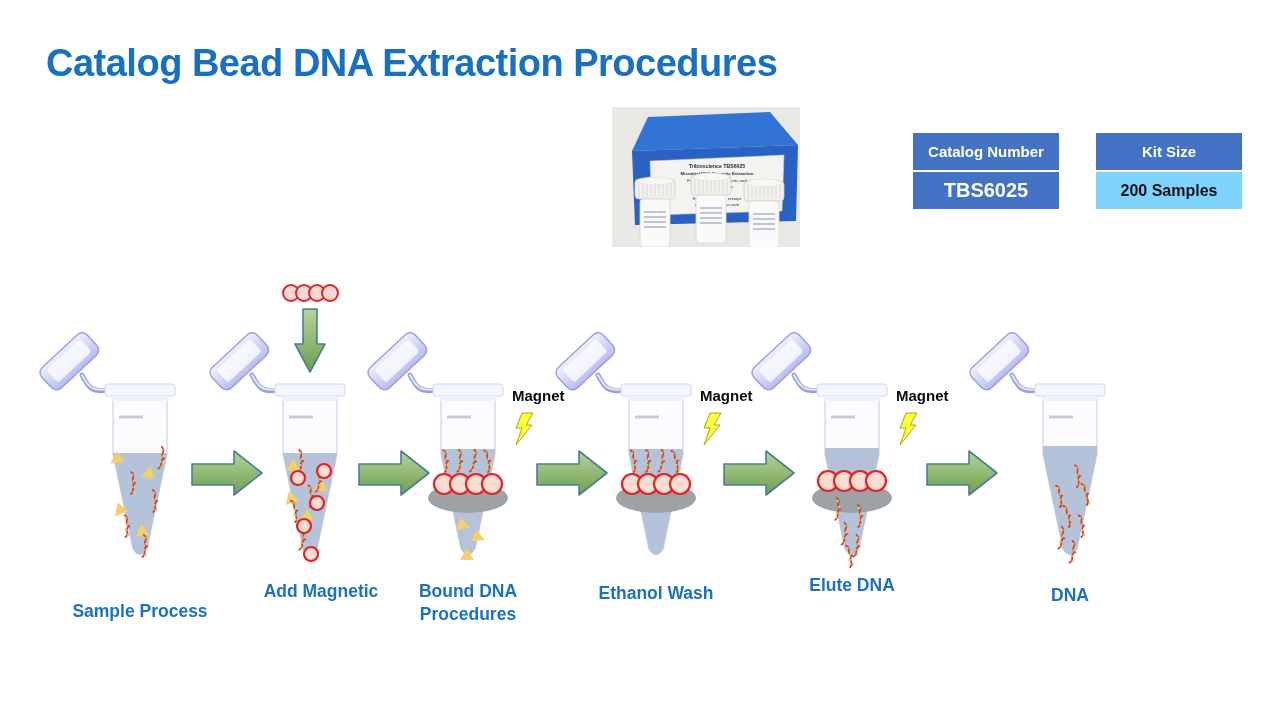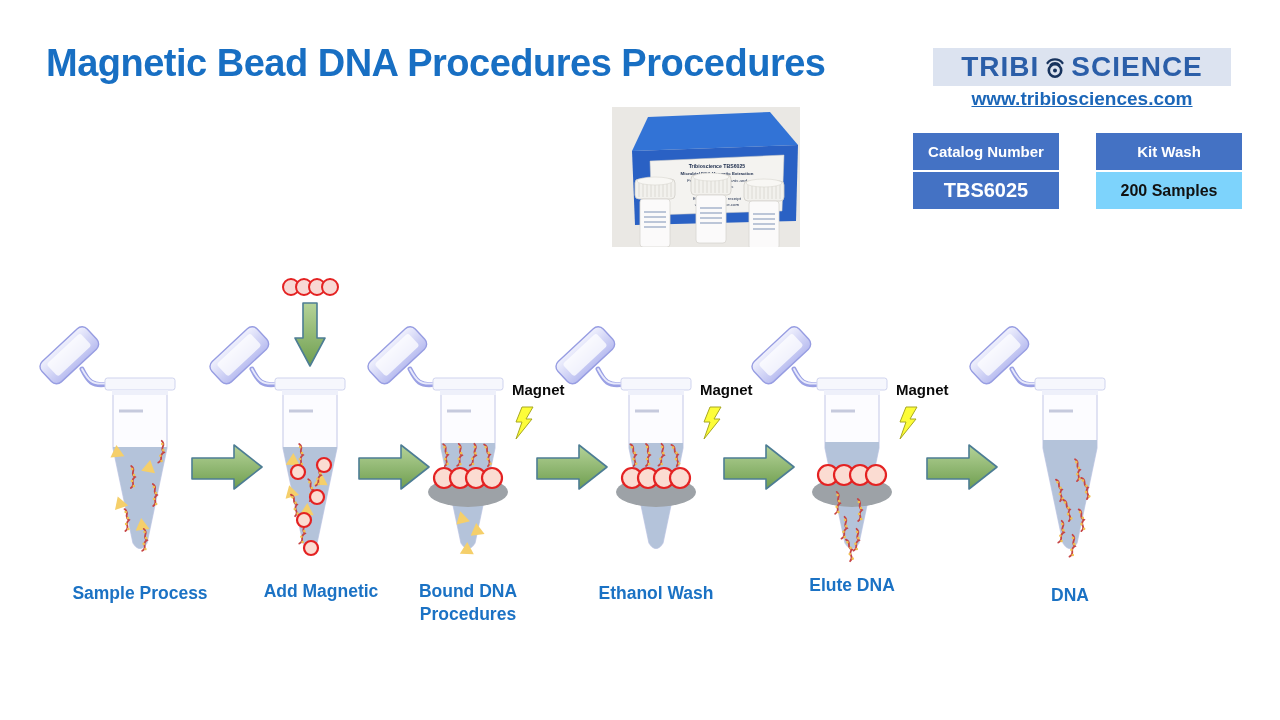--- a/index.html
+++ b/index.html
@@ -19,50 +19,35 @@
   .info-table{position:absolute;left:878px;top:133px;width:364px;display:grid;
               grid-template-columns:1fr 1fr;gap:2px;background:#ffffff;}
   .info-table .cell{height:37px;display:flex;align-items:center;justify-content:center;
                     font-weight:700;margin-left:35px;}
   .cell.head{background:#4472c4;color:#ffffff;font-size:15px;}
   .cell.blue{background:#4472c4;color:#ffffff;font-size:20px;}
   .cell.light{background:#7dd3fc;color:#111111;font-size:16px;}
   
   .product-photo{position:absolute;left:612px;top:107px;width:188px;height:140px;}
   
-  .diagram{position:absolute;left:0;top:262px;width:1140px;height:400px;}
+  .diagram{position:absolute;left:0;top:268px;width:1140px;height:400px;}
   .step-label{position:absolute;width:210px;text-align:center;font-weight:700;
               font-size:17.5px;line-height:23px;color:#1b72c4;}
 </style>
 </head>
 <body>
 
 <div class="stage">
 
-  <div class="page-title">Magnetic Bead DNA Procedures Procedures</div>
-
-  <div class="logo-wrap">
-    <div class="logo-line">
-      <span>TRIBI</span>
-      <span class="logo-eye">
-        <svg viewBox="0 0 26 26" width="26" height="26">
-          <path d="M5.5,9 A9,8 0 0 1 20.5,9" fill="none" stroke="#17335e" stroke-width="2.2" stroke-linecap="round"></path>
-          <path d="M8.6,11 A5.5,5 0 0 1 17.4,11" fill="none" stroke="#17335e" stroke-width="2" stroke-linecap="round"></path>
-          <circle cx="13" cy="16.5" r="6.2" fill="none" stroke="#17335e" stroke-width="2.6"></circle>
-          <circle cx="13" cy="16.5" r="2" fill="#17335e"></circle>
-        </svg>
-      </span>
-      <span>SCIENCE</span>
-    </div>
-    <div class="logo-url">www.tribiosciences.com</div>
-  </div>
+  <div class="page-title">Catalog Bead DNA Extraction Procedures</div>
+
 
   <div class="info-table">
     <div class="cell head">Catalog Number</div>
-    <div class="cell head">Kit Wash</div>
+    <div class="cell head">Kit Size</div>
     <div class="cell blue">TBS6025</div>
     <div class="cell light">200 Samples</div>
   </div>
 
   <div class="product-photo">
     <svg id="photo-svg" viewBox="0 0 188 140" width="188" height="140">
         <rect x="0" y="0" width="188" height="140" fill="#eae8e4"></rect>
         <g>
           <polygon points="36,10 158,5 186,38 20,44" fill="#3273d6"></polygon>
           <polygon points="20,44 186,38 184,114 23,118" fill="#2a61c4"></polygon>
@@ -484,21 +469,21 @@
           <path d="M6,0 L17,0 L10,12 L16,12 L0,32 L6,15 L0,15 Z" fill="#fdfd38" stroke="#a8a820" stroke-width="1"></path>
         </g>
         <text x="896" y="133" font-size="15" font-weight="700" fill="#0a0a0a" font-family="&quot;Liberation Sans&quot;, sans-serif">Magnet</text>
         <g transform="translate(900,145)">
           <path d="M6,0 L17,0 L10,12 L16,12 L0,32 L6,15 L0,15 Z" fill="#fdfd38" stroke="#a8a820" stroke-width="1"></path>
         </g>
       </svg>
   </div>
 
   <div id="labels">
-      <div class="step-label" style="left: 35px; top: 582px;">
+      <div class="step-label" style="left: 35px; top: 600px;">
         <div>Sample Process</div>
       </div>
       <div class="step-label" style="left: 216px; top: 580px;">
         <div>Add Magnetic</div>
       </div>
       <div class="step-label" style="left: 363px; top: 580px;">
         <div>Bound DNA</div>
         <div>Procedures</div>
       </div>
       <div class="step-label" style="left: 551px; top: 582px;">

